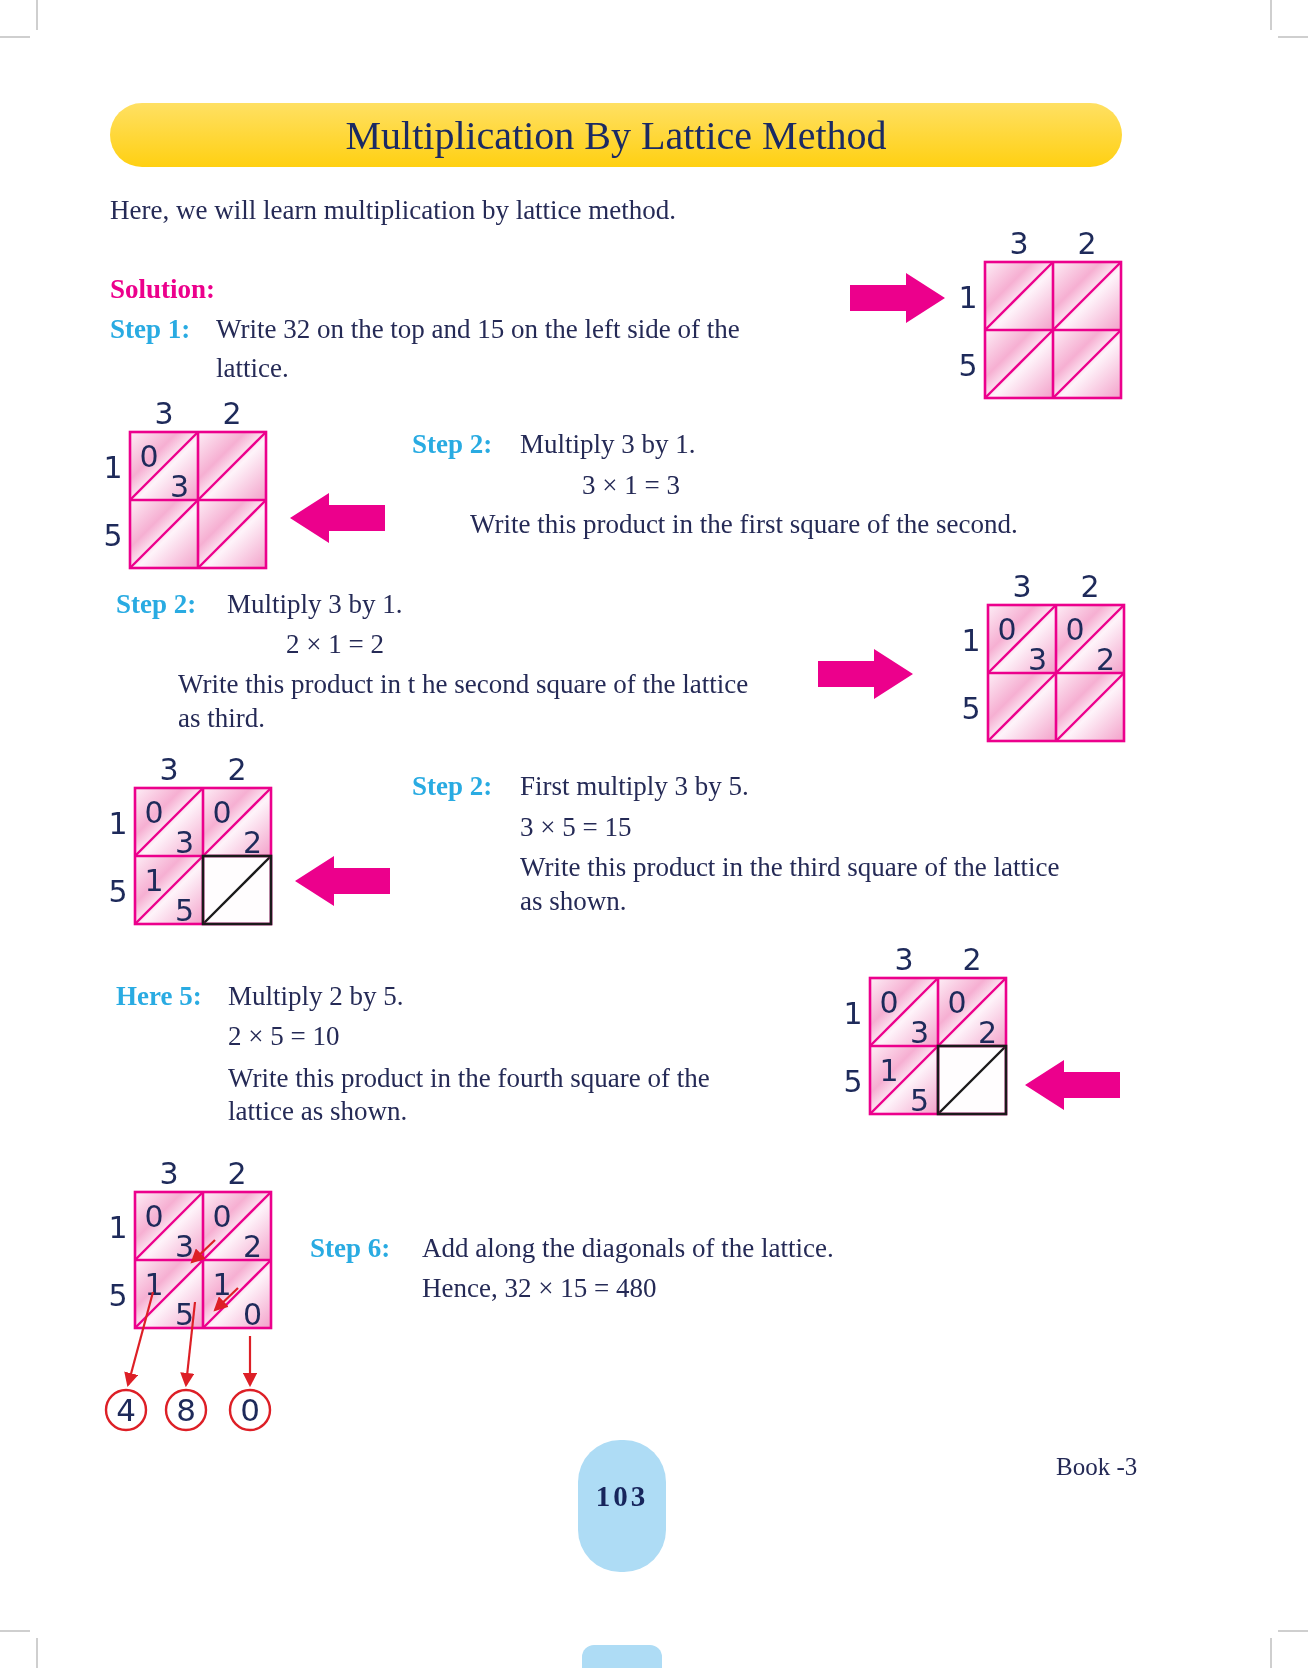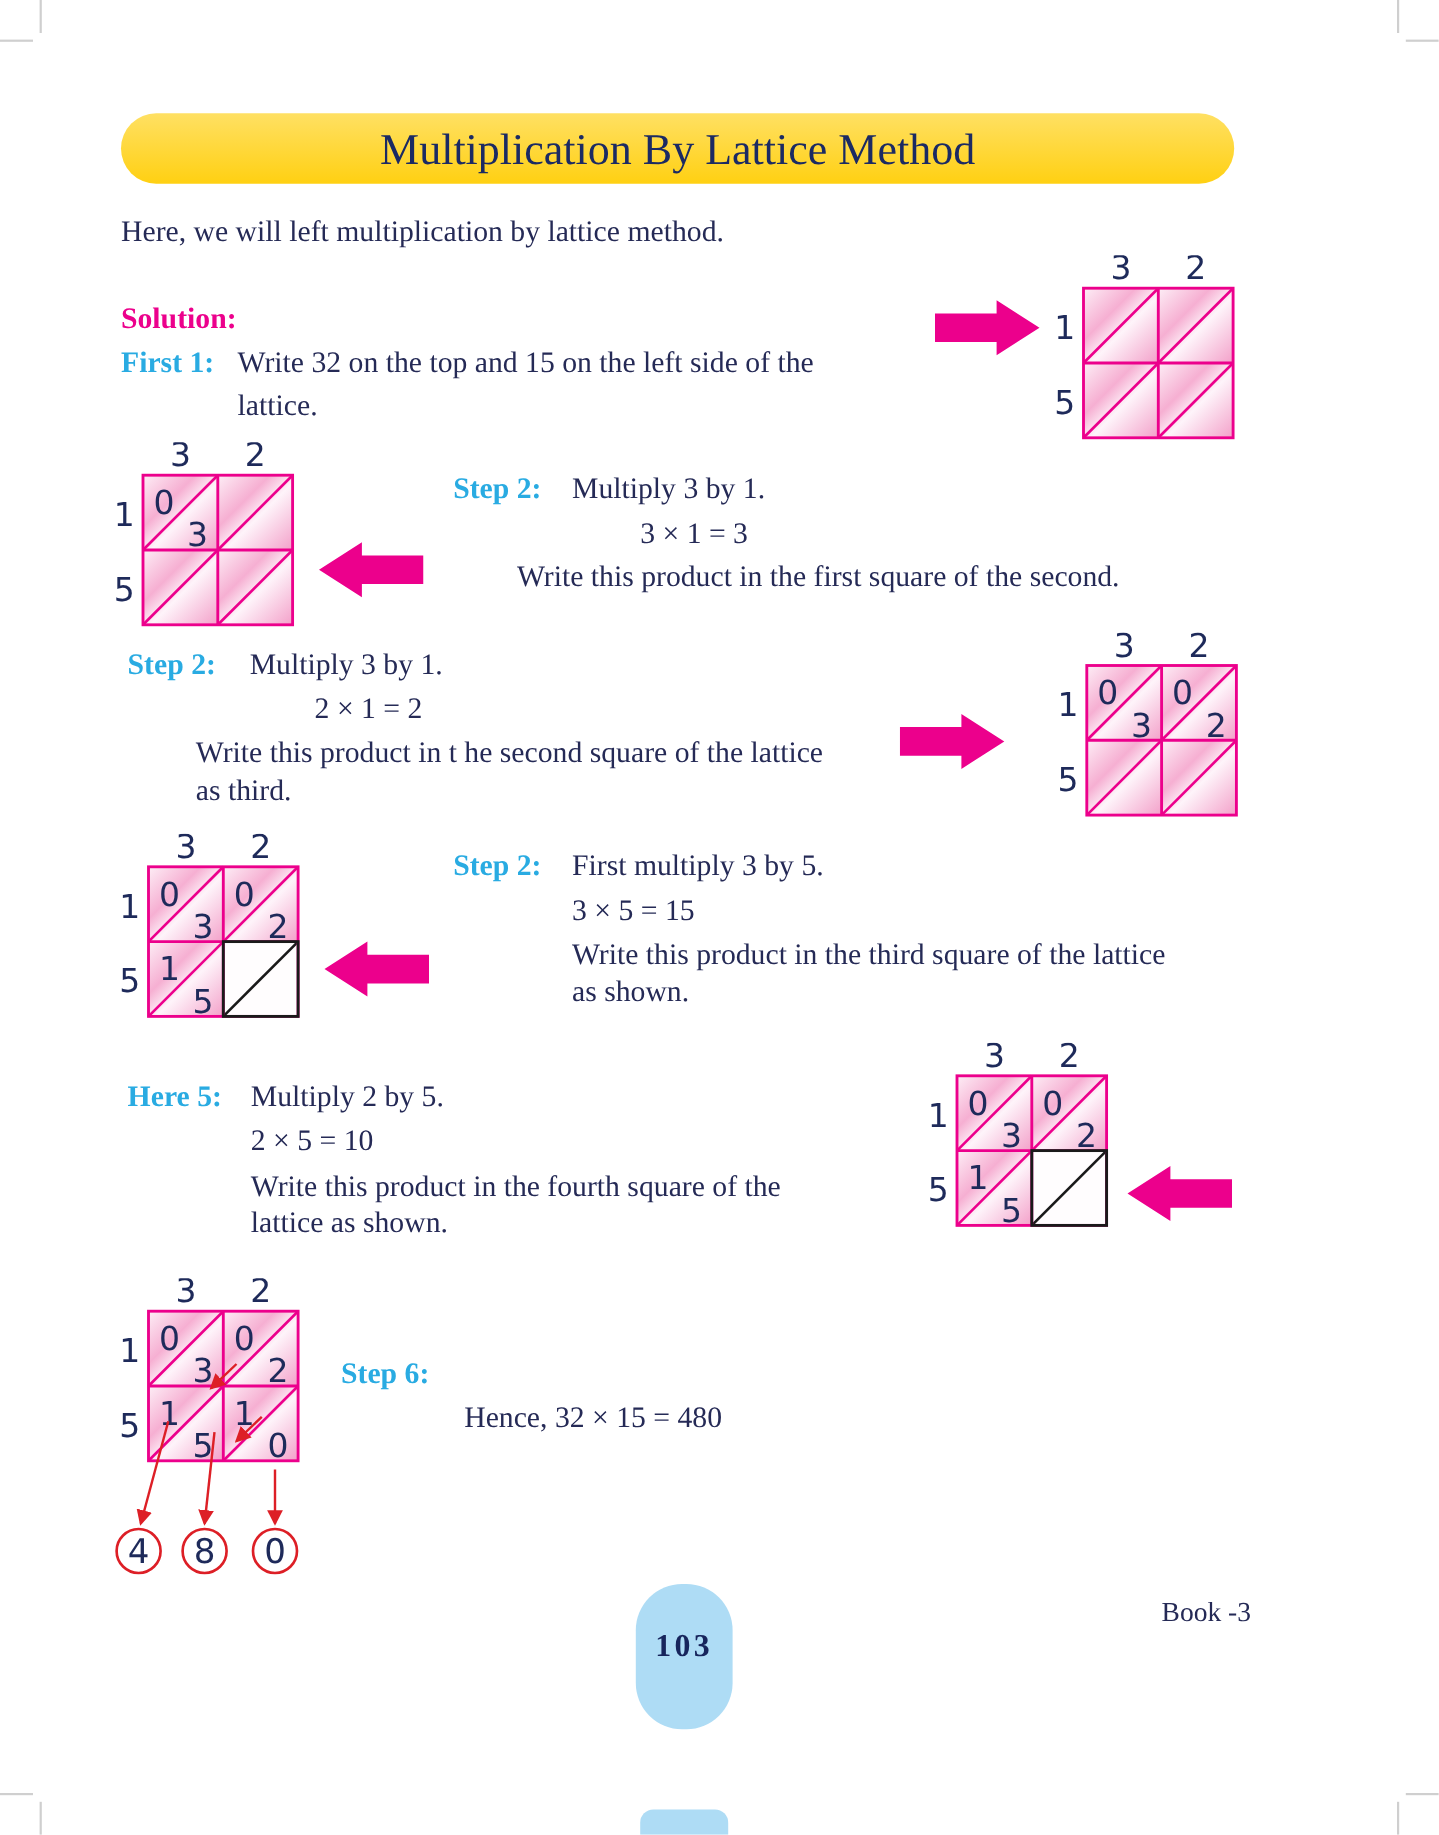--- a/index.html
+++ b/index.html
@@ -34,24 +34,24 @@
   <div class="crop" style="left:1278px;top:36px;width:30px;height:2px"></div>
   <div class="crop" style="left:36px;top:1638px;width:2px;height:30px"></div>
   <div class="crop" style="left:0;top:1630px;width:30px;height:2px"></div>
   <div class="crop" style="left:1270px;top:1638px;width:2px;height:30px"></div>
   <div class="crop" style="left:1278px;top:1630px;width:30px;height:2px"></div>
 
   <div class="banner">
     <span>Multiplication By Lattice Method</span>
   </div>
 
-  <div class="txt" style="left:110px;top:194px">Here, we will left multiplication by lattice method.</div>
+  <div class="txt" style="left:110px;top:194px">Here, we will learn multiplication by lattice method.</div>
   <div class="txt pink" style="left:110px;top:273px">Solution:</div>
 
-  <div class="txt blue" style="left:110px;top:313px">First 1:</div>
+  <div class="txt blue" style="left:110px;top:313px">Step 1:</div>
   <div class="txt" style="left:216px;top:313px">Write 32 on the top and 15 on the left side of the</div>
   <div class="txt" style="left:216px;top:352px">lattice.</div>
 
   <div class="lattice" style="left:949px;top:232px"><svg width="182" height="178" xmlns="http://www.w3.org/2000/svg">
         <defs>
           <linearGradient id="pg1" x1="0" y1="0" x2="1" y2="1">
             <stop offset="0%" stop-color="#fdeef6"></stop>
             <stop offset="35%" stop-color="#f6afd2"></stop>
             <stop offset="55%" stop-color="#fef4fa"></stop>
             <stop offset="100%" stop-color="#f3a0c9"></stop>
@@ -305,20 +305,21 @@
         <line x1="151" y1="174" x2="151" y2="223" stroke="#DD1F26" stroke-width="2.2" marker-end="url(#ah6)"></line>
         <circle cx="27" cy="248" r="20" fill="#ffffff" stroke="#DD1F26" stroke-width="2.4"></circle>
         <text x="27" y="259" text-anchor="middle" font-size="31" fill="#1E2A5A" font-family="DejaVu Sans, sans-serif">4</text>
         <circle cx="87" cy="248" r="20" fill="#ffffff" stroke="#DD1F26" stroke-width="2.4"></circle>
         <text x="87" y="259" text-anchor="middle" font-size="31" fill="#1E2A5A" font-family="DejaVu Sans, sans-serif">8</text>
         <circle cx="151" cy="248" r="20" fill="#ffffff" stroke="#DD1F26" stroke-width="2.4"></circle>
         <text x="151" y="259" text-anchor="middle" font-size="31" fill="#1E2A5A" font-family="DejaVu Sans, sans-serif">0</text>
       </svg></div>
 
   <div class="txt blue" style="left:310px;top:1232px">Step 6:</div>
+  <div class="txt" style="left:422px;top:1232px">Add along the diagonals of the lattice.</div>
   <div class="txt" style="left:422px;top:1272px">Hence, 32 × 15 = 480</div>
 
   <div class="txt small" style="left:1056px;top:1452px">Book -3</div>
   <div class="footer-tab">
     <span>103</span>
   </div>
   <div class="footer-strip"></div>
 
 </div>
 

